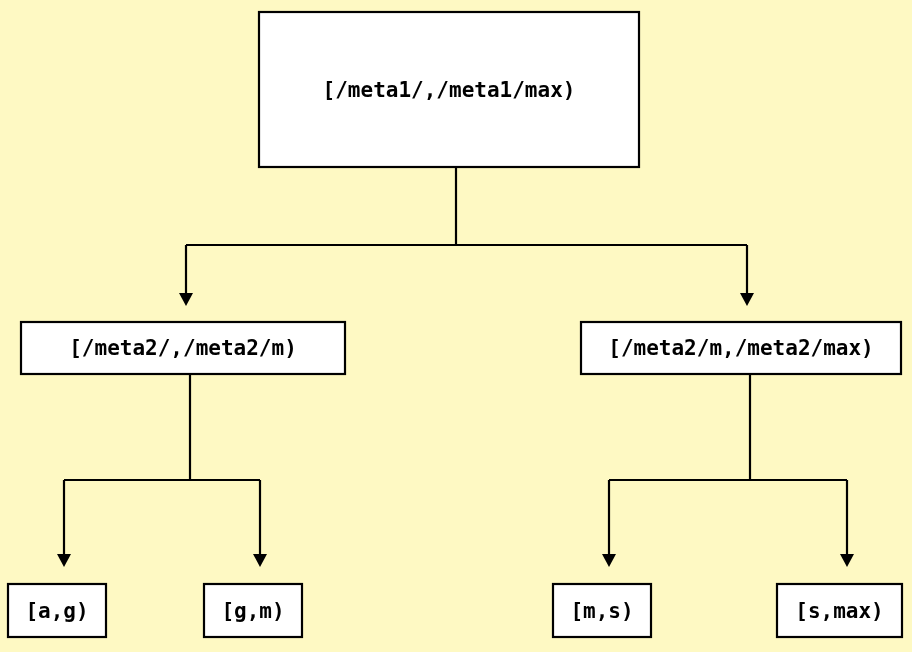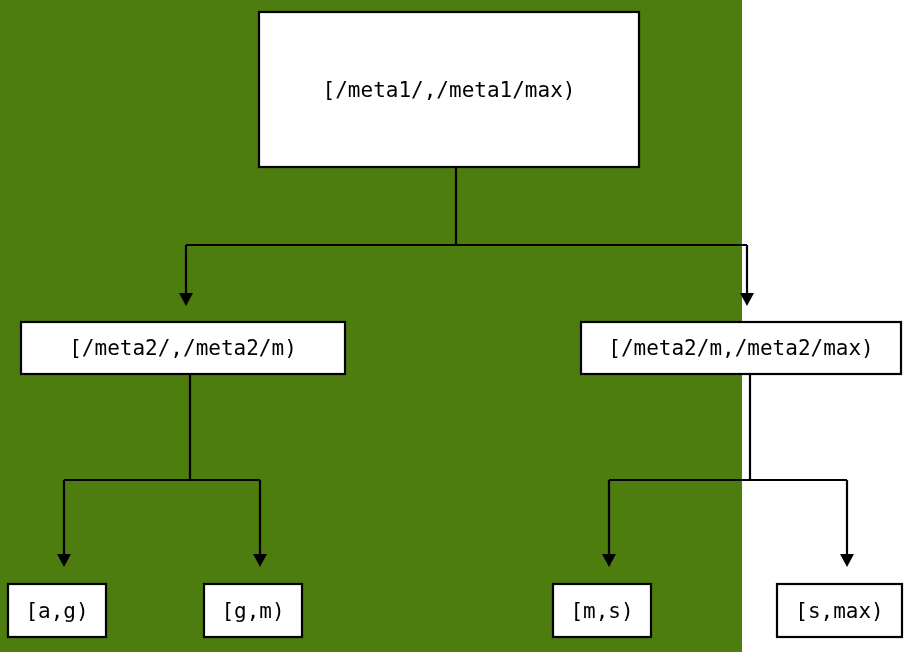--- a/index.html
+++ b/index.html
@@ -9,23 +9,24 @@
     background: #ffffff;
   }
   body {
     width: 912px;
     height: 652px;
     font-family: "DejaVu Sans Mono", "Liberation Mono", monospace;
     overflow: hidden;
   }
   #diagram-root {
     position: relative;
-    width: 742px;
+    width: 912px;
     height: 652px;
-    background: #4d7c0f;
+    background: #fef9c3;
+    font-weight: bold;
   }
   svg.tree-canvas {
     display: block;
     width: 912px;
     height: 652px;
   }
   .node-box {
     fill: #ffffff;
     stroke: #000000;
     stroke-width: 2.2;

